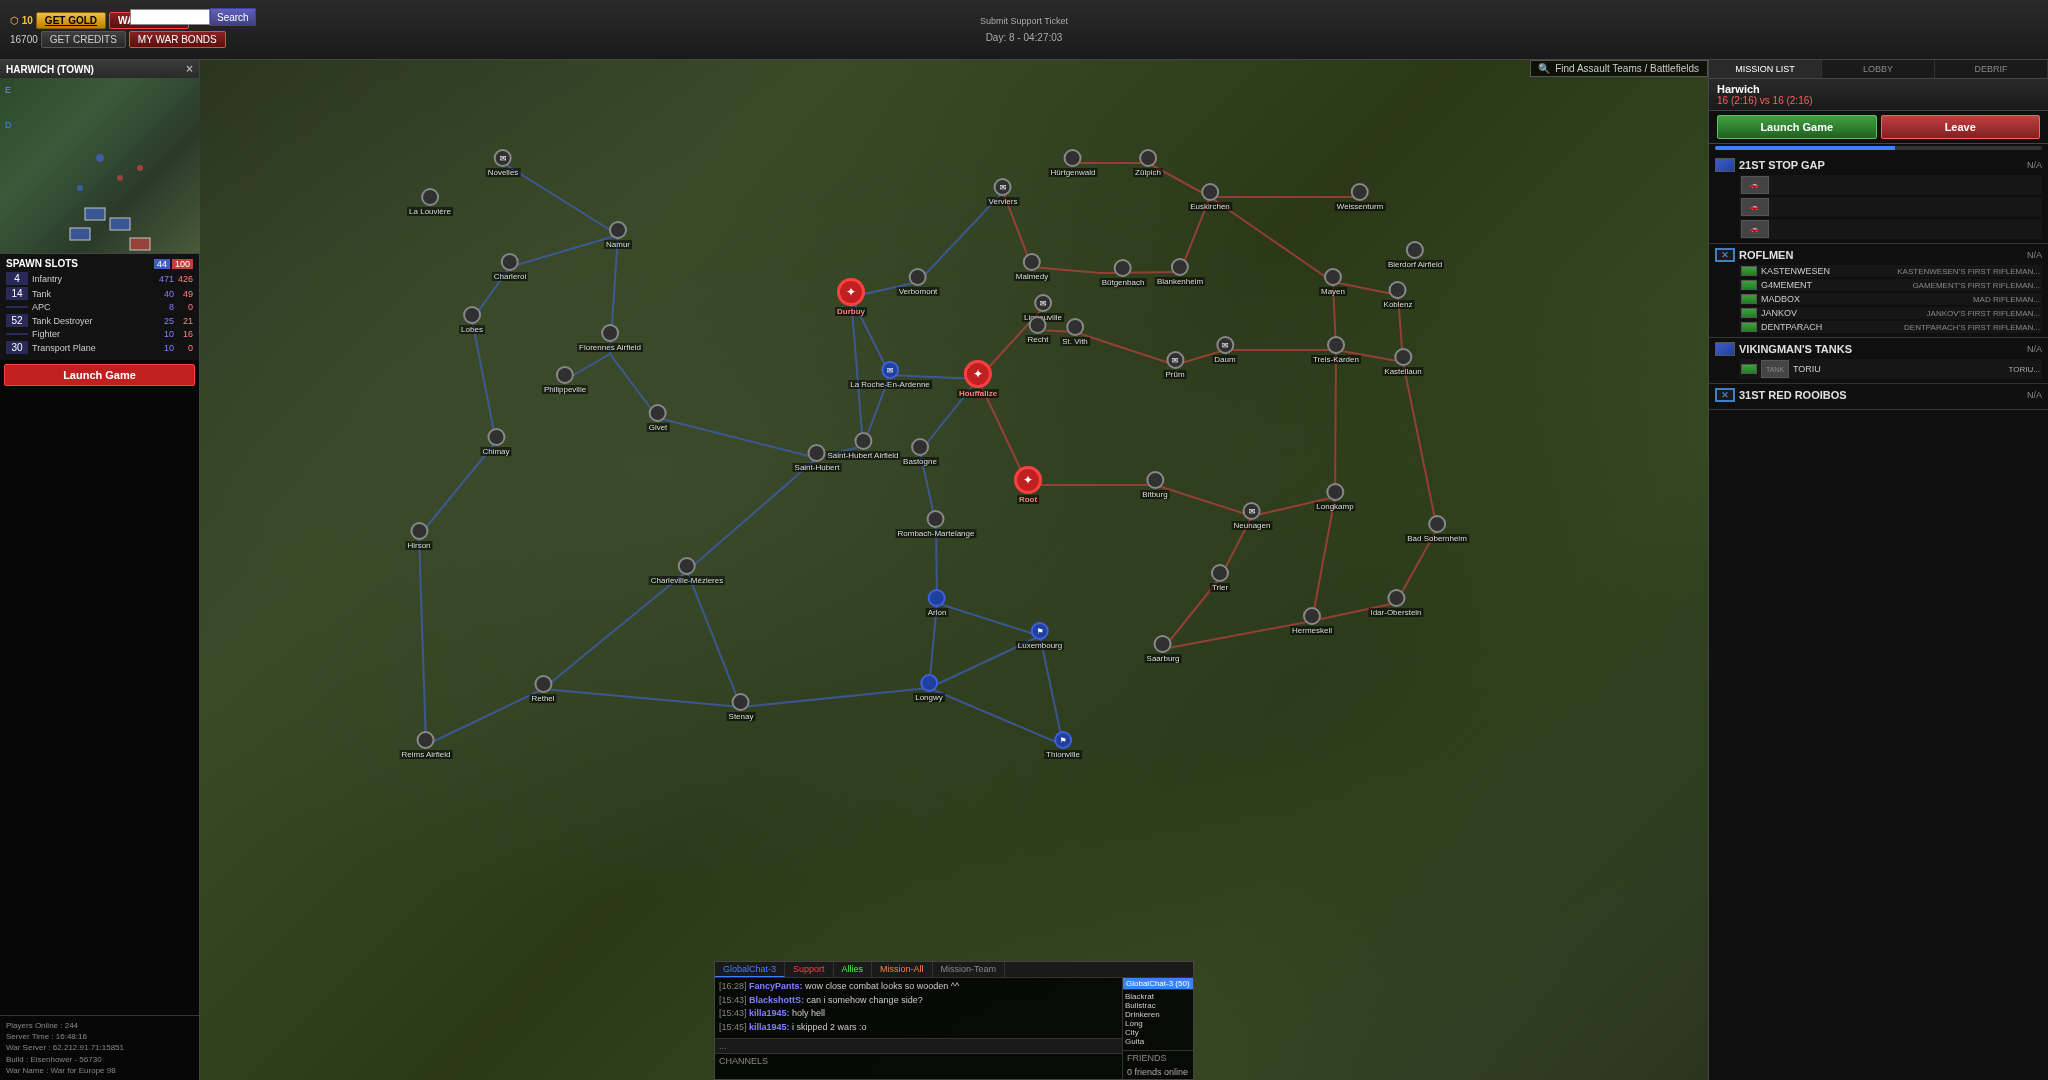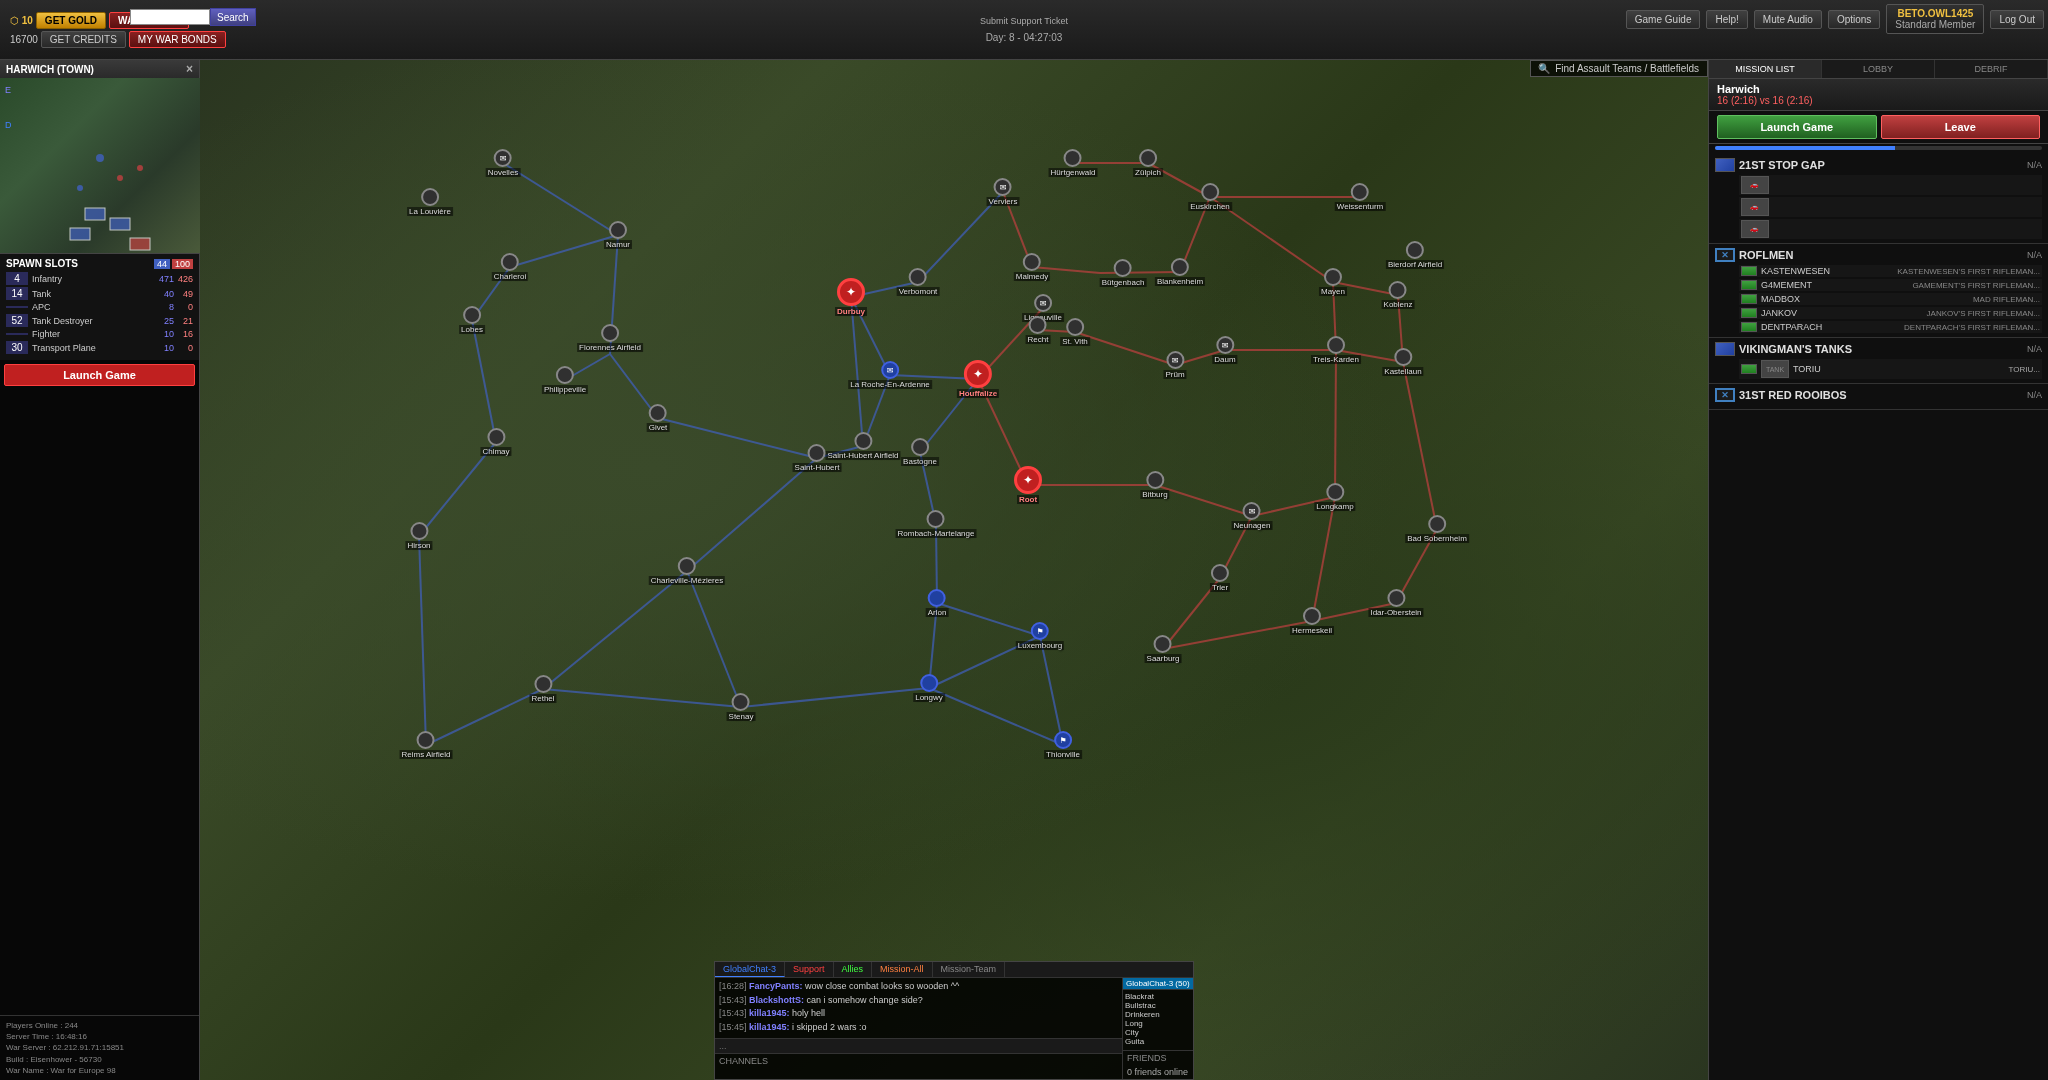--- a/index.html
+++ b/index.html
@@ -44,20 +44,21 @@
 
     .gold-btn {
       background: linear-gradient(to bottom, #f0c040, #c08000);
       color: #000;
       font-weight: bold;
       font-size: 10px;
       padding: 2px 8px;
       border: 1px solid #8a6000;
       cursor: pointer;
       border-radius: 2px;
+      text-decoration: underline;
     }
     .war-bonds-btn {
       background: linear-gradient(to bottom, #8a2020, #5a1010);
       color: #fff;
       font-weight: bold;
       font-size: 10px;
       padding: 2px 8px;
       border: 1px solid #ff4040;
       cursor: pointer;
       border-radius: 2px;
@@ -630,31 +631,20 @@
       <button class="credits-btn">GET CREDITS</button>
       <button class="my-war-bonds-btn">MY WAR BONDS</button>
     </div>
   </div>
 
   <div id="nav-center">
     <div style="font-size:9px;color:#aaa;text-align:center;margin-bottom:2px;">Submit Support Ticket</div>
     <div style="color:#aaa;font-size:10px;">Day: 8 - 04:27:03</div>
   </div>
 
-  <div id="top-right">
-    <button class="top-right-btn">Game Guide</button>
-    <button class="top-right-btn">Help!</button>
-    <button class="top-right-btn">Mute Audio</button>
-    <button class="top-right-btn">Options</button>
-    <div id="user-panel">
-      <div class="username">BETO.OWL1425</div>
-      <div class="member">Standard Member</div>
-    </div>
-    <button class="top-right-btn">Log Out</button>
-  </div>
 </div>
 
 <div id="main-content">
 
   <div id="left-panel">
 
     <div id="minimap-section">
       <div id="minimap-header">
         <span>HARWICH (TOWN)</span>
         <span id="minimap-close">×</span>
@@ -1086,21 +1076,21 @@
             </div>
           </div>
           <div id="chat-input-area">
             <input id="chat-input" type="text" placeholder="..." style="">
           </div>
           <div id="chat-channels" style="display:flex;align-items:center;border-top:1px solid #333;padding:2px 4px;">
             <span style="color:#888;font-size:9px;">CHANNELS</span>
           </div>
         </div>
         <div style="display:flex;flex-direction:column;border-left:1px solid #333;">
-          <div style="background:#0369a1;padding:1px 3px;color:#fff;font-size:8px;border-bottom:1px solid #333;">GlobalChat-3 (50)</div>
+          <div style="background:#3b82f6;padding:1px 3px;color:#fff;font-size:8px;border-bottom:1px solid #333;">GlobalChat-3 (50)</div>
           <div style="display:flex;height:60px;">
             <div style="width:70px;font-size:8px;padding:2px;">
               <div style="color:#ccc;">Blackrat</div>
               <div style="color:#ccc;">Bullstrac</div>
               <div style="color:#ccc;">Drinkeren</div>
               <div style="color:#ccc;">Long</div>
               <div style="color:#ccc;">City</div>
               <div style="color:#ccc;">Guita</div>
             </div>
           </div>

